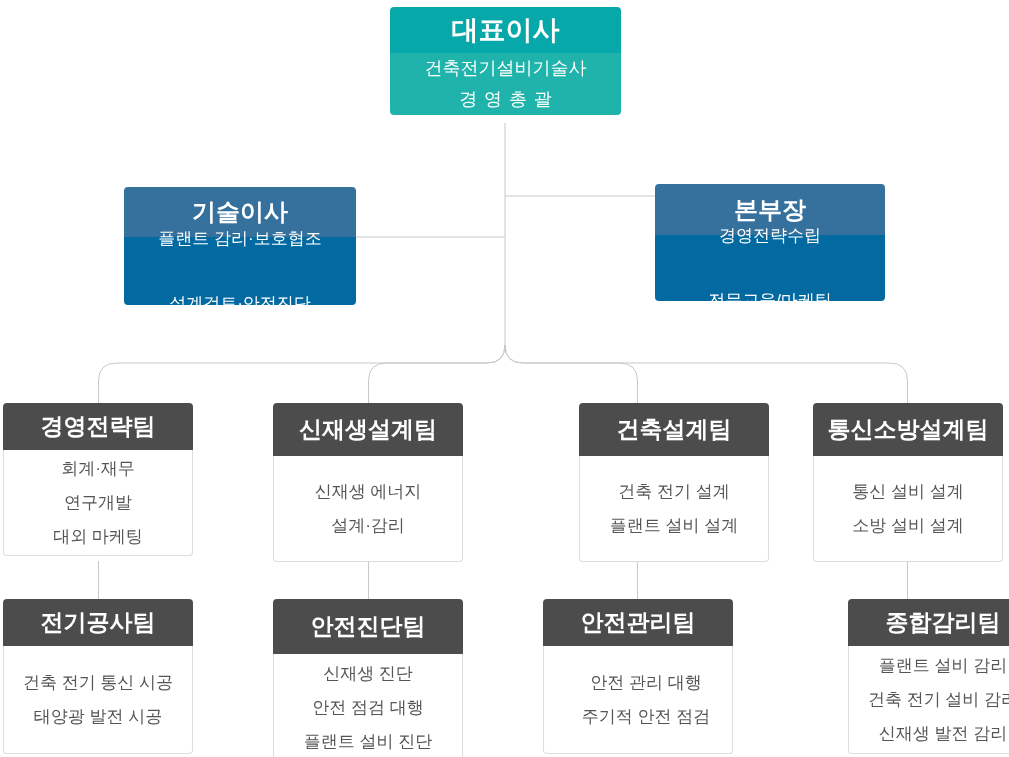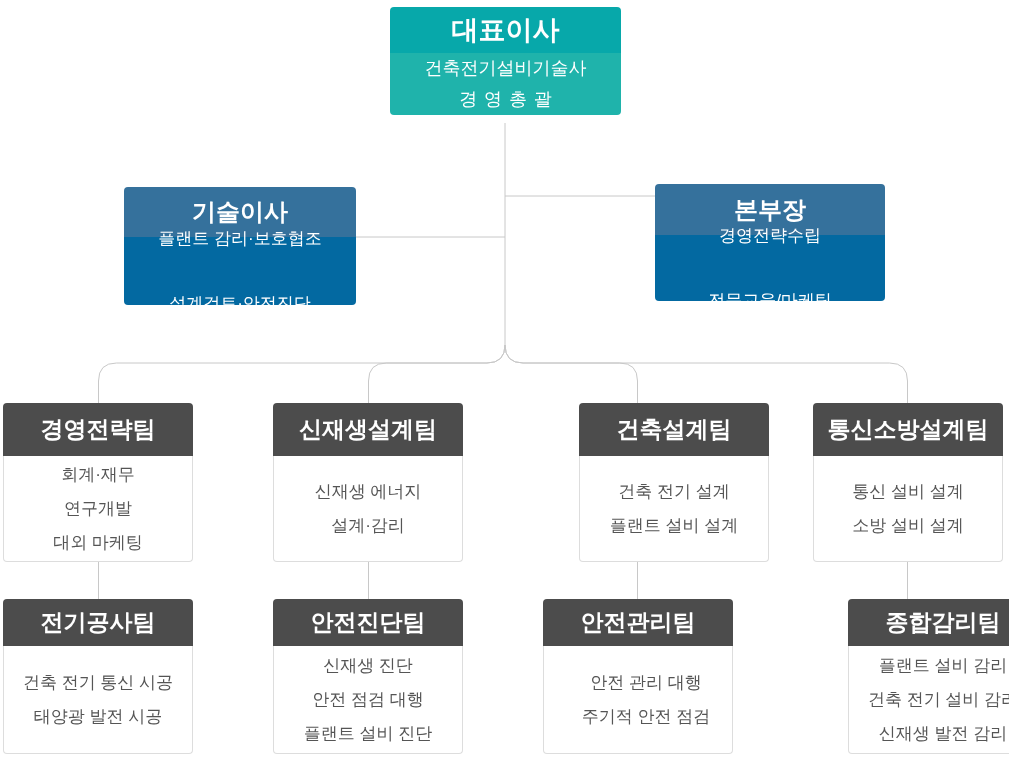--- a/index.html
+++ b/index.html
@@ -72,21 +72,21 @@
 
   <div class="box blue" style="left:655px;top:145px;width:230px;margin-top:39px;">
     <div class="hd" style="height:51px;">본부장</div>
     <div class="bd" style="height:66px;">
       <div class="ln">경영전략수립</div>
       <div class="ln">전문교육/마케팅</div>
     </div>
   </div>
 
   <div class="box team" style="left:3px;top:403px;width:190px;">
-    <div class="hd" style="height:53px;">경영전략팀</div>
+    <div class="hd" style="height:47px;">경영전략팀</div>
     <div class="bd" style="height:105px;">
       <div class="ln">회계·재무</div>
       <div class="ln">연구개발</div>
       <div class="ln">대외 마케팅</div>
     </div>
   </div>
 
   <div class="box team" style="left:273px;top:403px;width:190px;">
     <div class="hd" style="height:53px;">신재생설계팀</div>
     <div class="bd" style="height:105px;">
@@ -113,21 +113,21 @@
 
   <div class="box team" style="left:3px;top:599px;width:190px;">
     <div class="hd" style="height:47px;">전기공사팀</div>
     <div class="bd" style="height:107px;">
       <div class="ln">건축 전기 통신 시공</div>
       <div class="ln">태양광 발전 시공</div>
     </div>
   </div>
 
   <div class="box team" style="left:273px;top:599px;width:190px;">
-    <div class="hd" style="height:47px;">안전진단팀</div>
+    <div class="hd" style="height:55px;">안전진단팀</div>
     <div class="bd" style="height:107px;">
       <div class="ln">신재생 진단</div>
       <div class="ln">안전 점검 대행</div>
       <div class="ln">플랜트 설비 진단</div>
     </div>
   </div>
 
   <div class="box team" style="left:543px;top:599px;width:190px;">
     <div class="hd" style="height:47px;">안전관리팀</div>
     <div class="bd" style="height:107px;padding-left:16px;">

